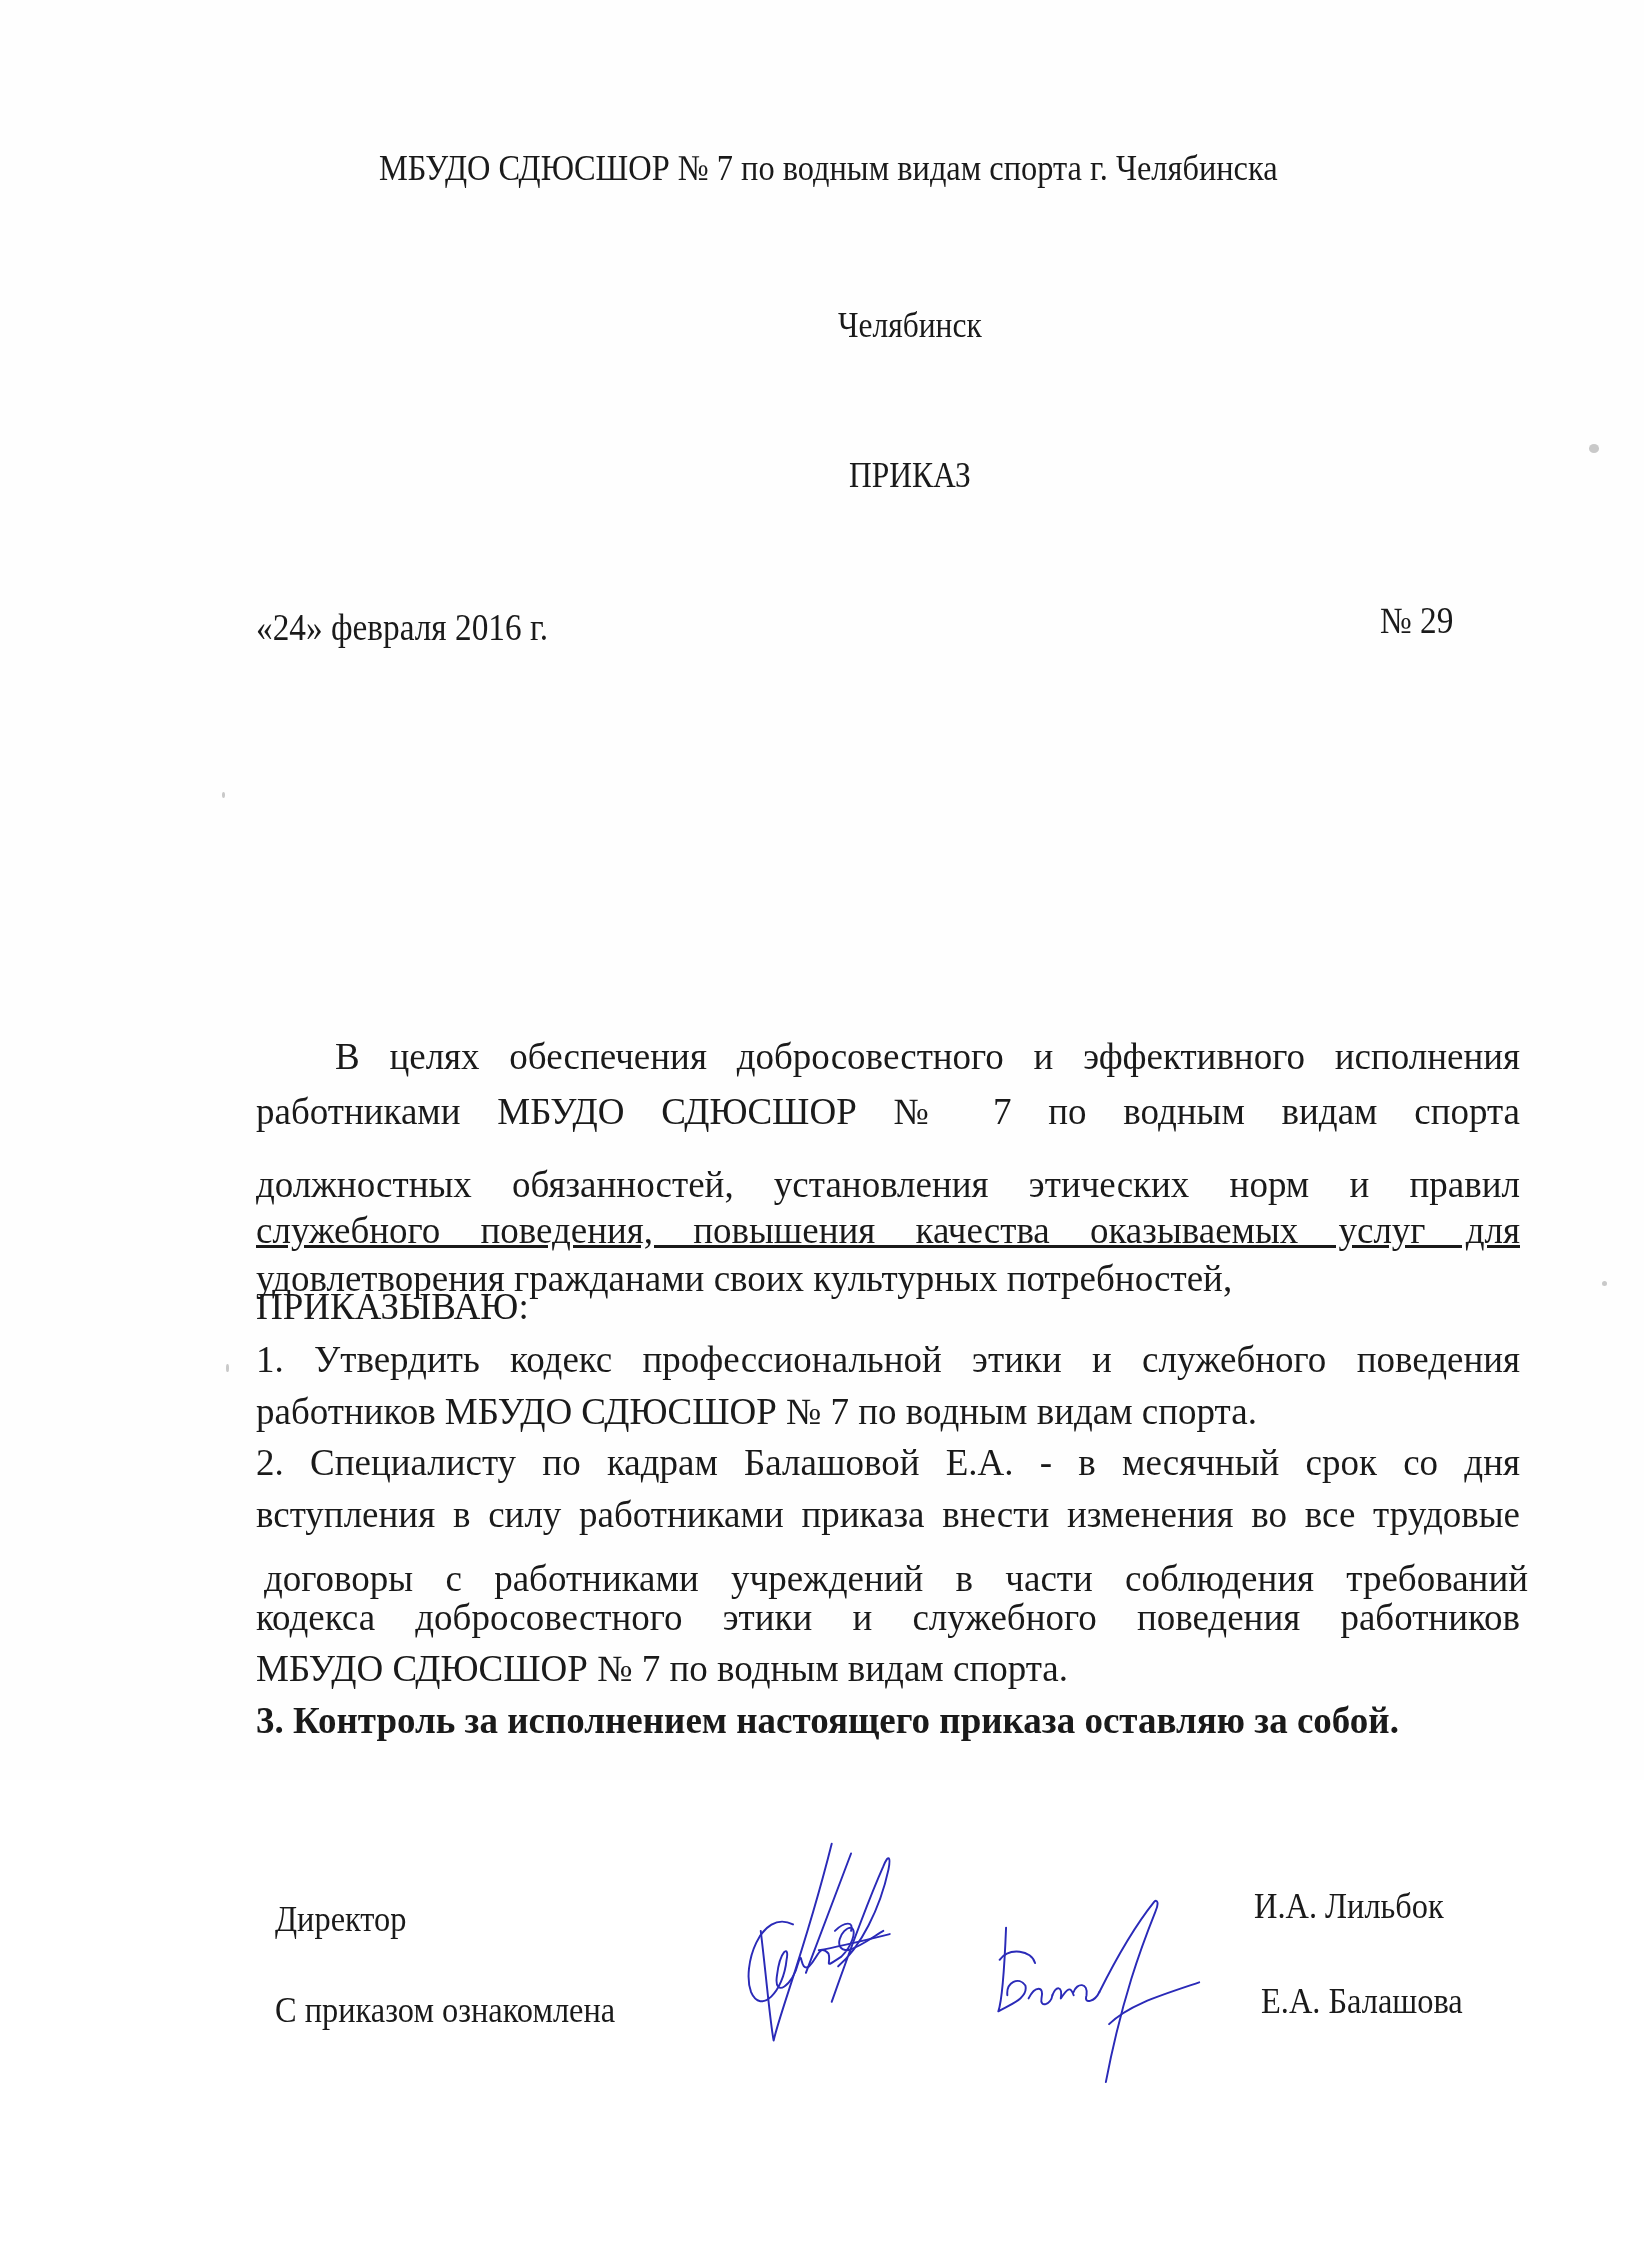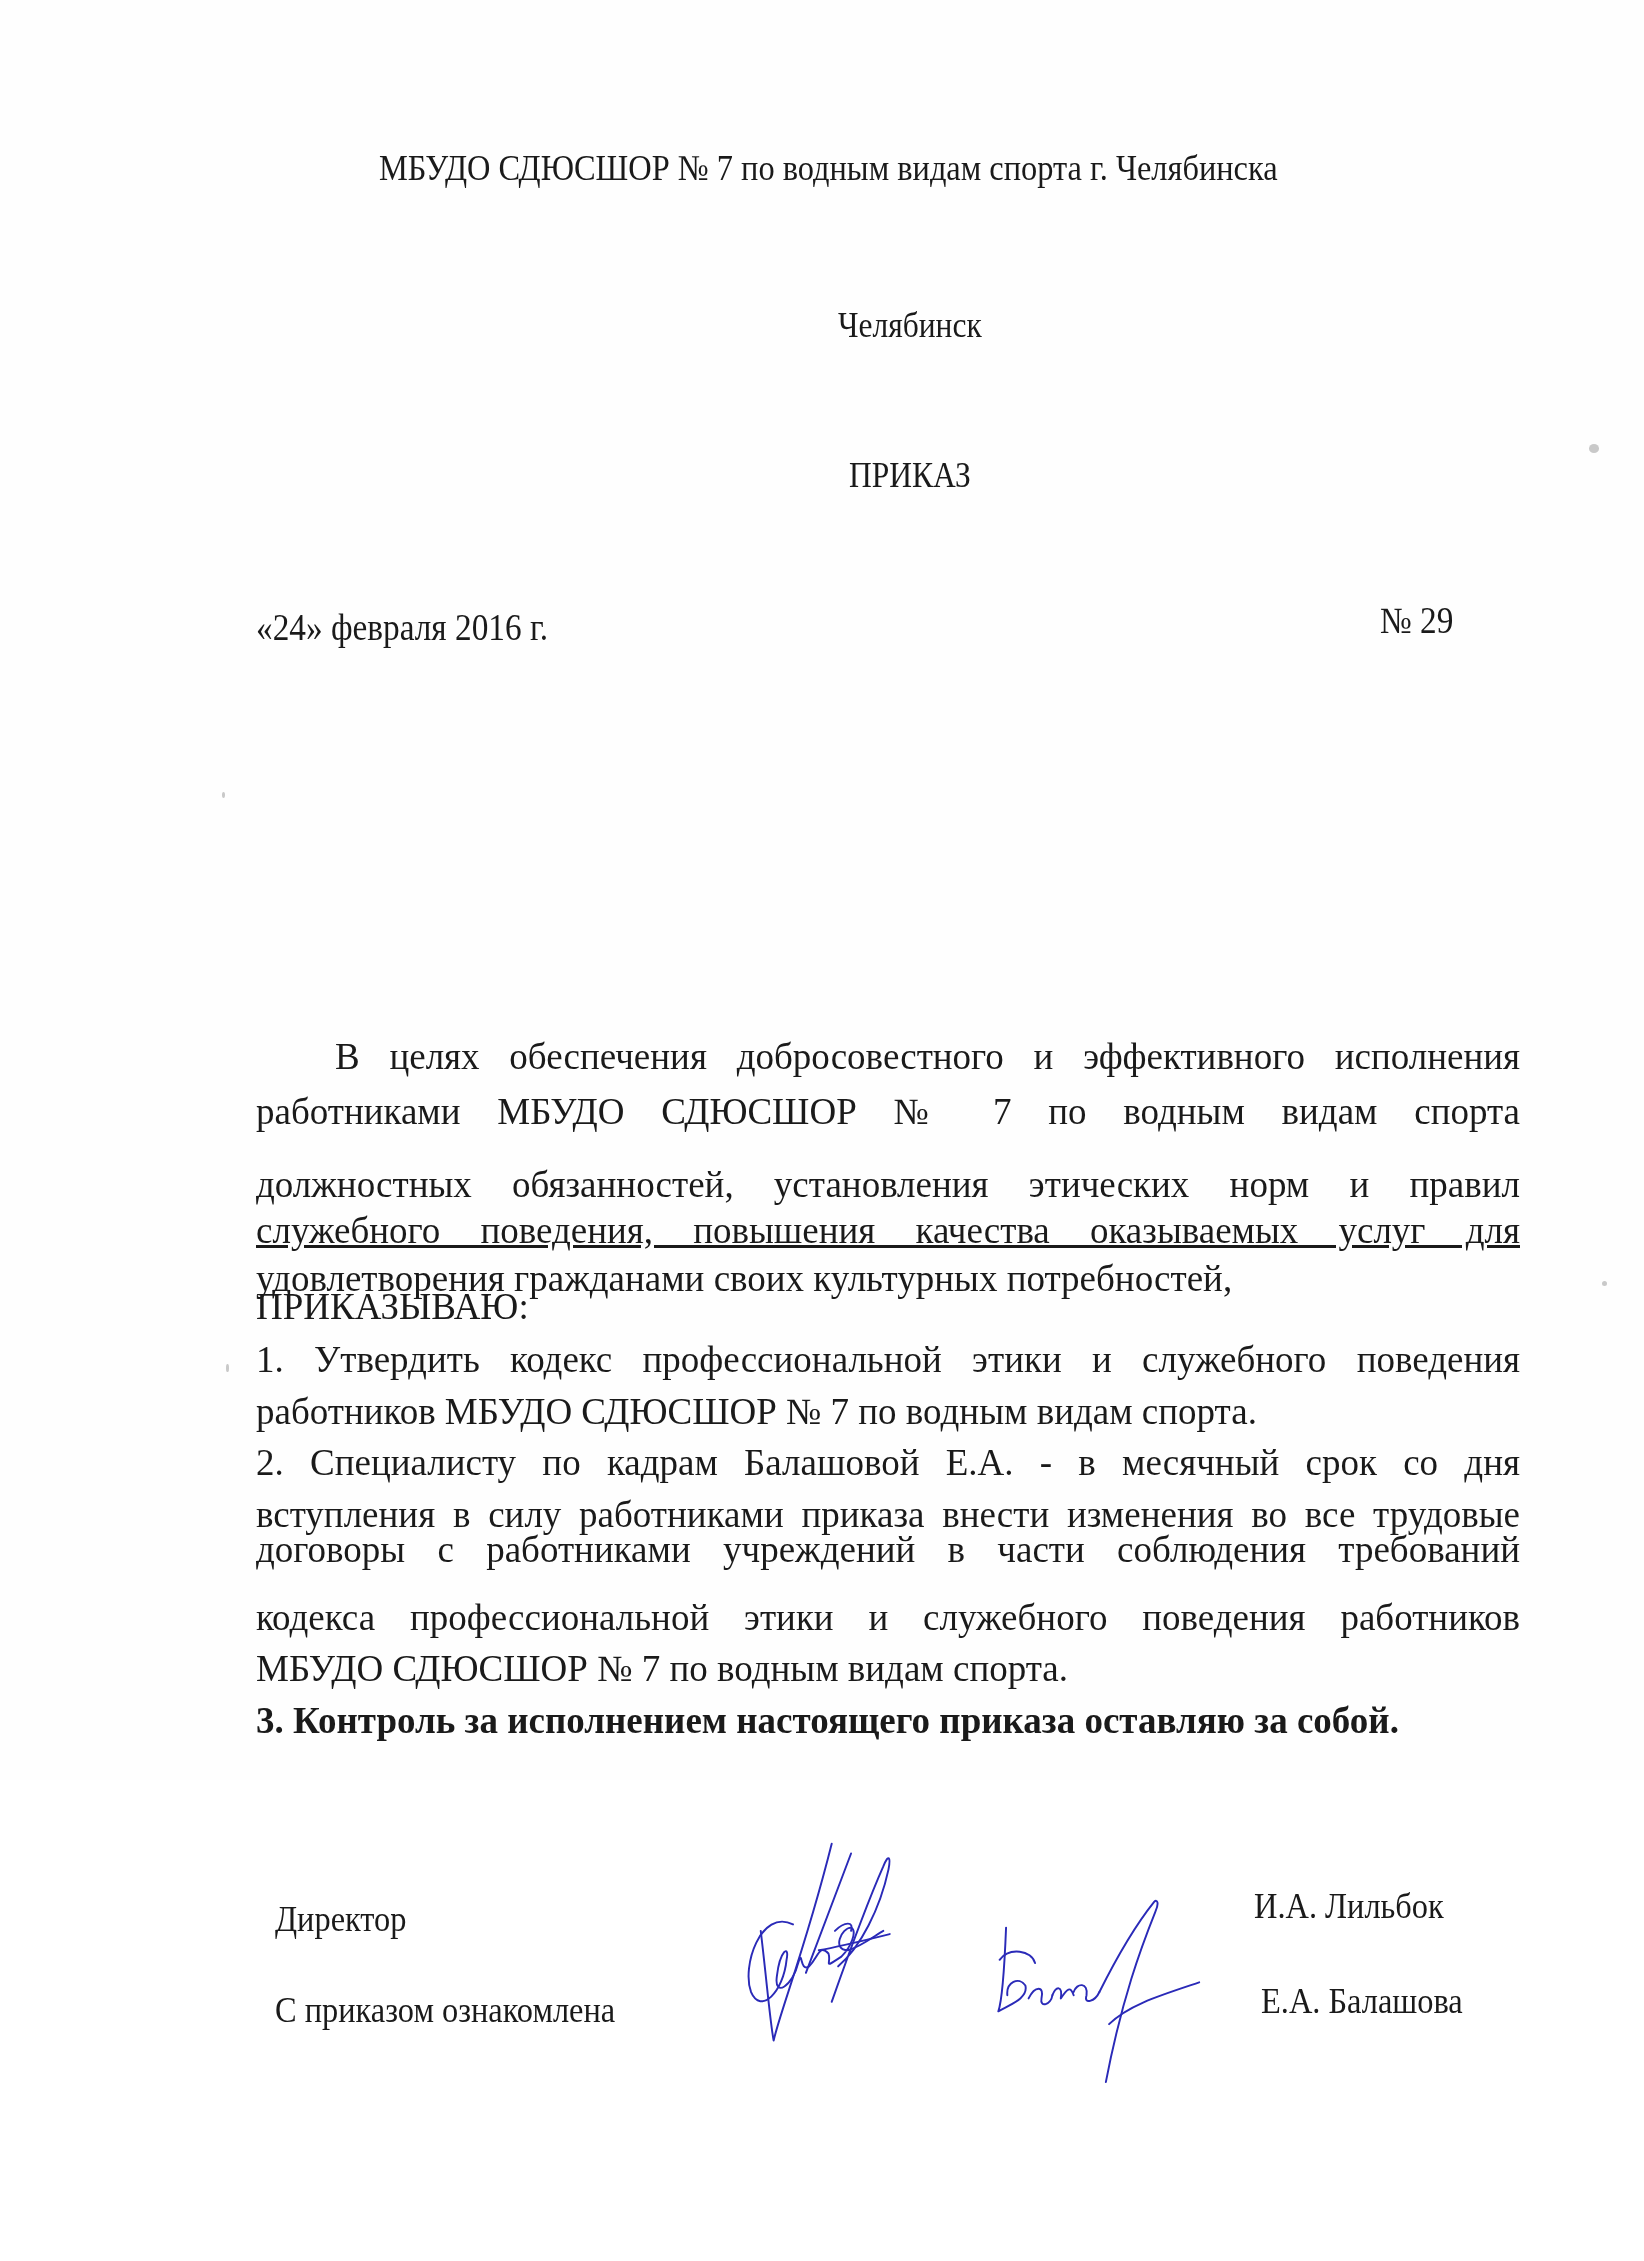--- a/index.html
+++ b/index.html
@@ -45,22 +45,22 @@
     <div class="jline last" style="top:222px;">удовлетворения гражданами своих культурных потребностей,</div>
     <div class="jline last" style="top:250px;">ПРИКАЗЫВАЮ:</div>
   </div>
 
   <div class="abs body" style="top:1341px;">
     <div class="jline" style="top:0px;">1. Утвердить кодекс профессиональной этики и служебного поведения</div>
     <div class="jline last" style="top:52px;">работников МБУДО СДЮСШОР № 7 по водным видам спорта.</div>
 
     <div class="jline" style="top:103px;">2. Специалисту по  кадрам Балашовой Е.А. - в месячный срок со дня</div>
     <div class="jline" style="top:155px;">вступления в силу работниками приказа внести изменения во все трудовые</div>
-    <div class="jline" style="top:190px;">договоры с работниками учреждений в части соблюдения требований</div>
-    <div class="jline" style="top:258px;">кодекса профессиональной этики и служебного поведения работников</div>
+    <div class="jline" style="top:219px;margin-left:8px;">договоры с работниками учреждений в части соблюдения требований</div>
+    <div class="jline" style="top:258px;">кодекса добросовестного этики и служебного поведения работников</div>
     <div class="jline last" style="top:309px;">МБУДО СДЮСШОР № 7 по водным видам спорта.</div>
 
     <div class="jline last" style="top:361px;font-weight:bold;">3. Контроль за исполнением настоящего приказа оставляю за собой.</div>
   </div>
 
   <div class="abs t sig-label" style="left:275px; top:1901px;">Директор</div>
   <div class="abs t sig-label" style="left:1254px; top:1888px;">И.А. Лильбок</div>
   <div class="abs t sig-label" style="left:275px; top:1992px;">С приказом ознакомлена</div>
   <div class="abs t sig-label" style="left:1261px; top:1983px;">Е.А. Балашова</div>
 

